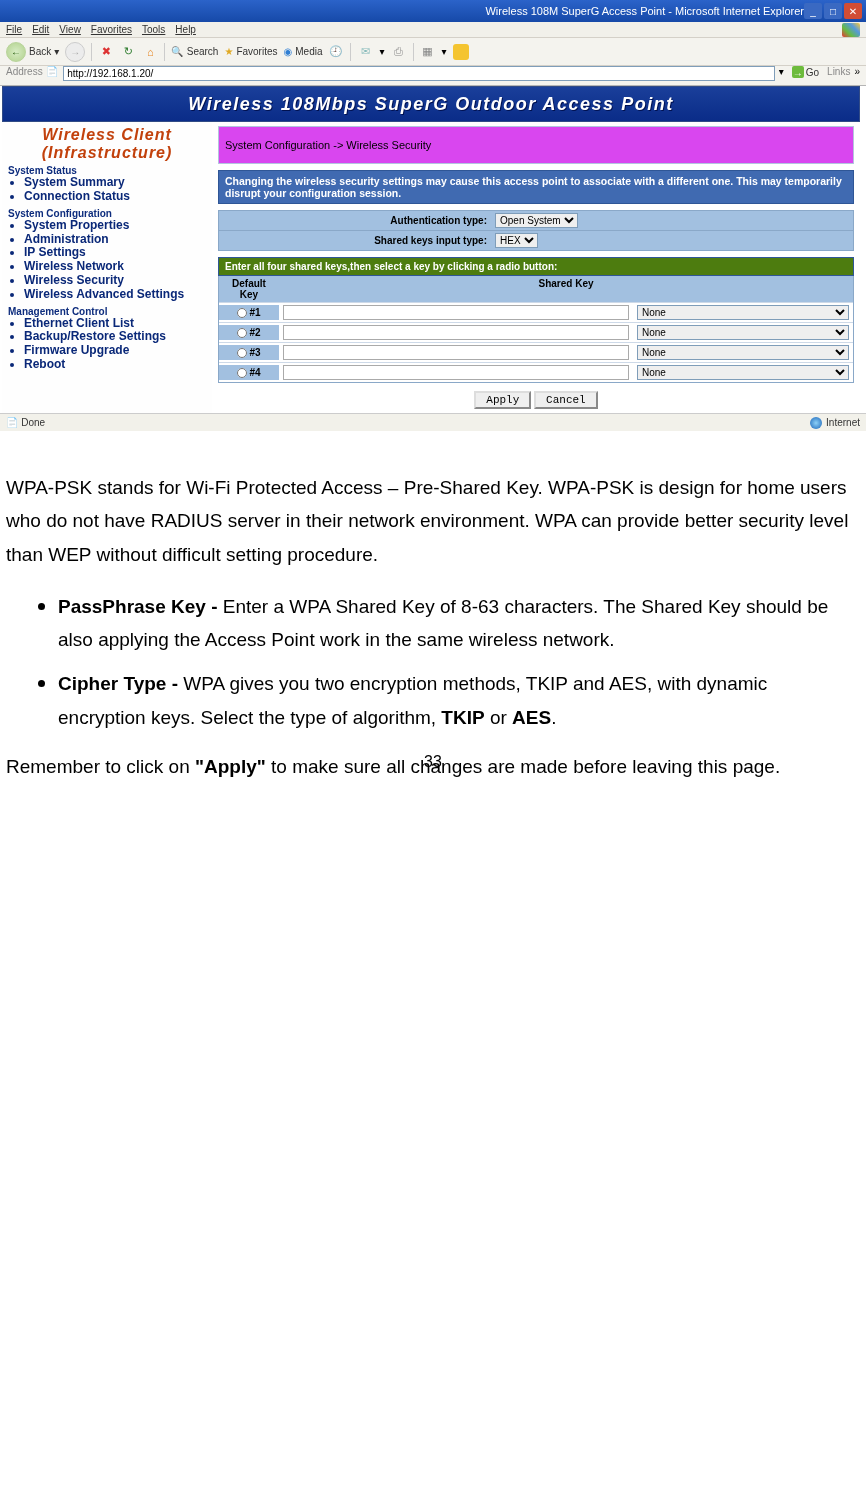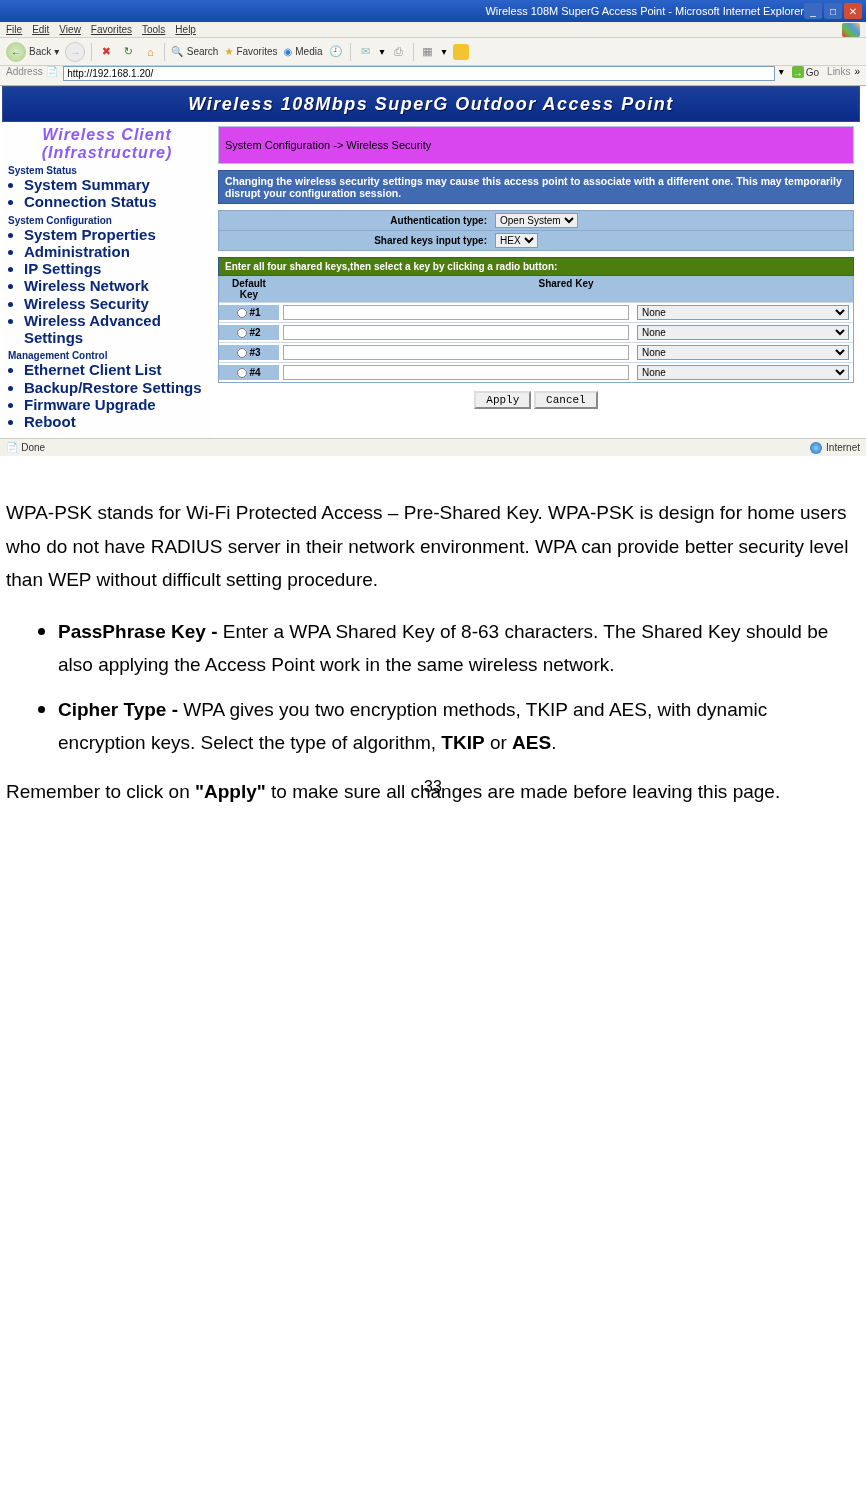--- a/index.html
+++ b/index.html
@@ -34,24 +34,24 @@
   .addrbar .go { color:#333; padding:0 4px; display:flex;align-items:center;gap:2px;}
   .addrbar .go .gicon { width:12px;height:12px;background:#6dbb3c;border-radius:2px;display:flex;align-items:center;justify-content:center;color:#fff;}
   .addrbar .links { color:#888; }
 
   
   .apframe { width: 858px; margin: 0 2px; }
   .apbanner { height: 36px; background: linear-gradient(#1a3f9a,#0a2c88); display:flex;align-items:center;justify-content:center; border:1px solid #314b86; }
   .apbanner span { color:#fff; font-weight:bold; font-style:italic; font-size:18px; letter-spacing:1.5px; text-shadow:1px 1px 0 #001150; }
   .apbody { display:flex; background:#fff; }
   .side { width: 210px; padding: 4px 6px 8px 6px; font-size: 10px; background:#fefefe; }
-  .side h1 { color:#8b5cf6; font-size:16px; font-style:italic; font-weight:bold; letter-spacing:1px; line-height:1.1; text-align:center;}
+  .side h1 { color:#c2410c; font-size:16px; font-style:italic; font-weight:bold; letter-spacing:1px; line-height:1.1; text-align:center;}
   .sechead { color:#0d2c7d; font-weight:bold; font-size:10px; margin-top:4px; }
   .side ul { list-style: disc; padding-left: 16px; color:#0a2878; }
-  .side ul li { color:#0a2878; font-weight:bold; font-size:15px; line-height: 1.15;}
+  .side ul li { color:#0a2878; font-weight:bold; font-size:12px; line-height: 1.15;}
   .main { flex:1; padding: 4px 6px; font-size:10px; }
   .crumb { height:38px; background:#d946ef; border:1px solid #b3c5de; display:flex;align-items:center; padding:0 6px; color:#000; font-size:11px; }
   .warnbox { background:#406ab1; color:#fff; padding:4px 6px; font-size:10.5px; font-weight:bold; margin-top:6px; border:1px solid #2f5696;}
   .seclab { display:flex;align-items:center; gap:4px; padding:3px 6px; background:#406ab1; color:#fff; font-weight:bold; border:1px solid #2f5696; border-top:0;}
   .seclab select { font-size:10px; height:15px; border:1px solid #7f9db9; }
   .formrow { background:#a2c0e0; border:1px solid #8aa8c8; display:flex; align-items:center; font-weight:bold; color:#000; margin-top:6px;}
   .formrow.nb { margin-top:0; border-top:0;}
   .formrow .lbl { flex:1; text-align:right; padding:2px 6px; font-size:10px;}
   .formrow .val { width: 360px; padding:2px; background:#a2c0e0; }
   .formrow select { font-size:10px; height:15px; border:1px solid #7f9db9; }

